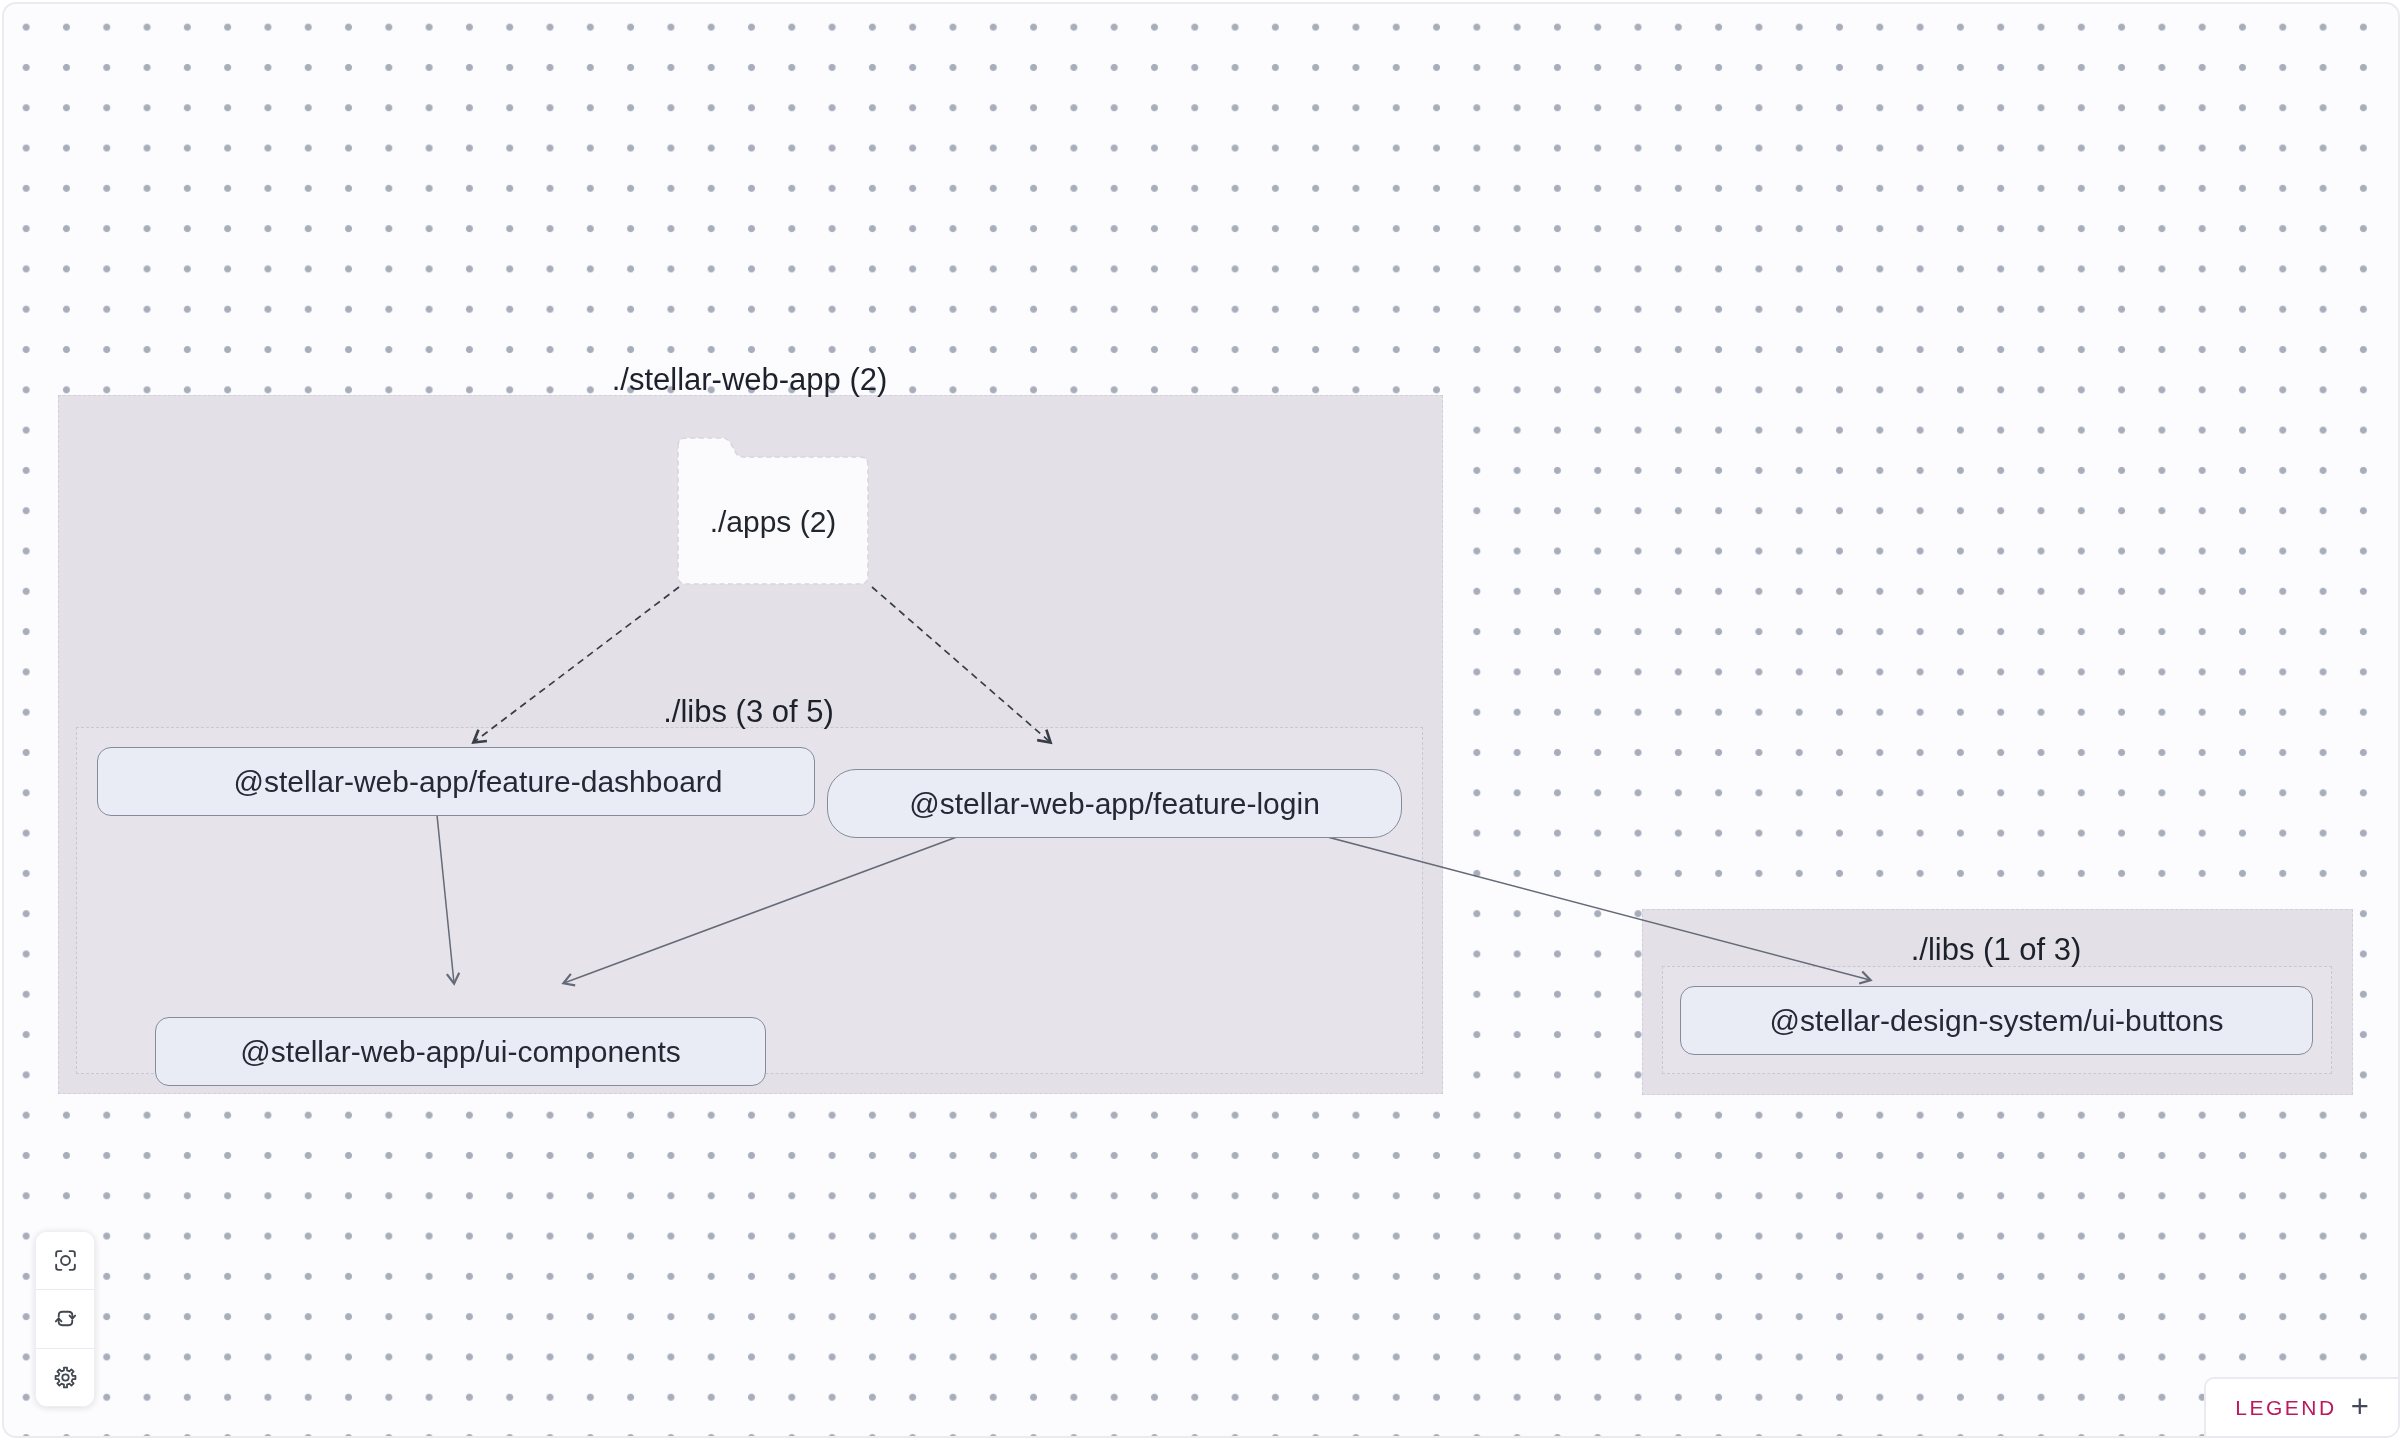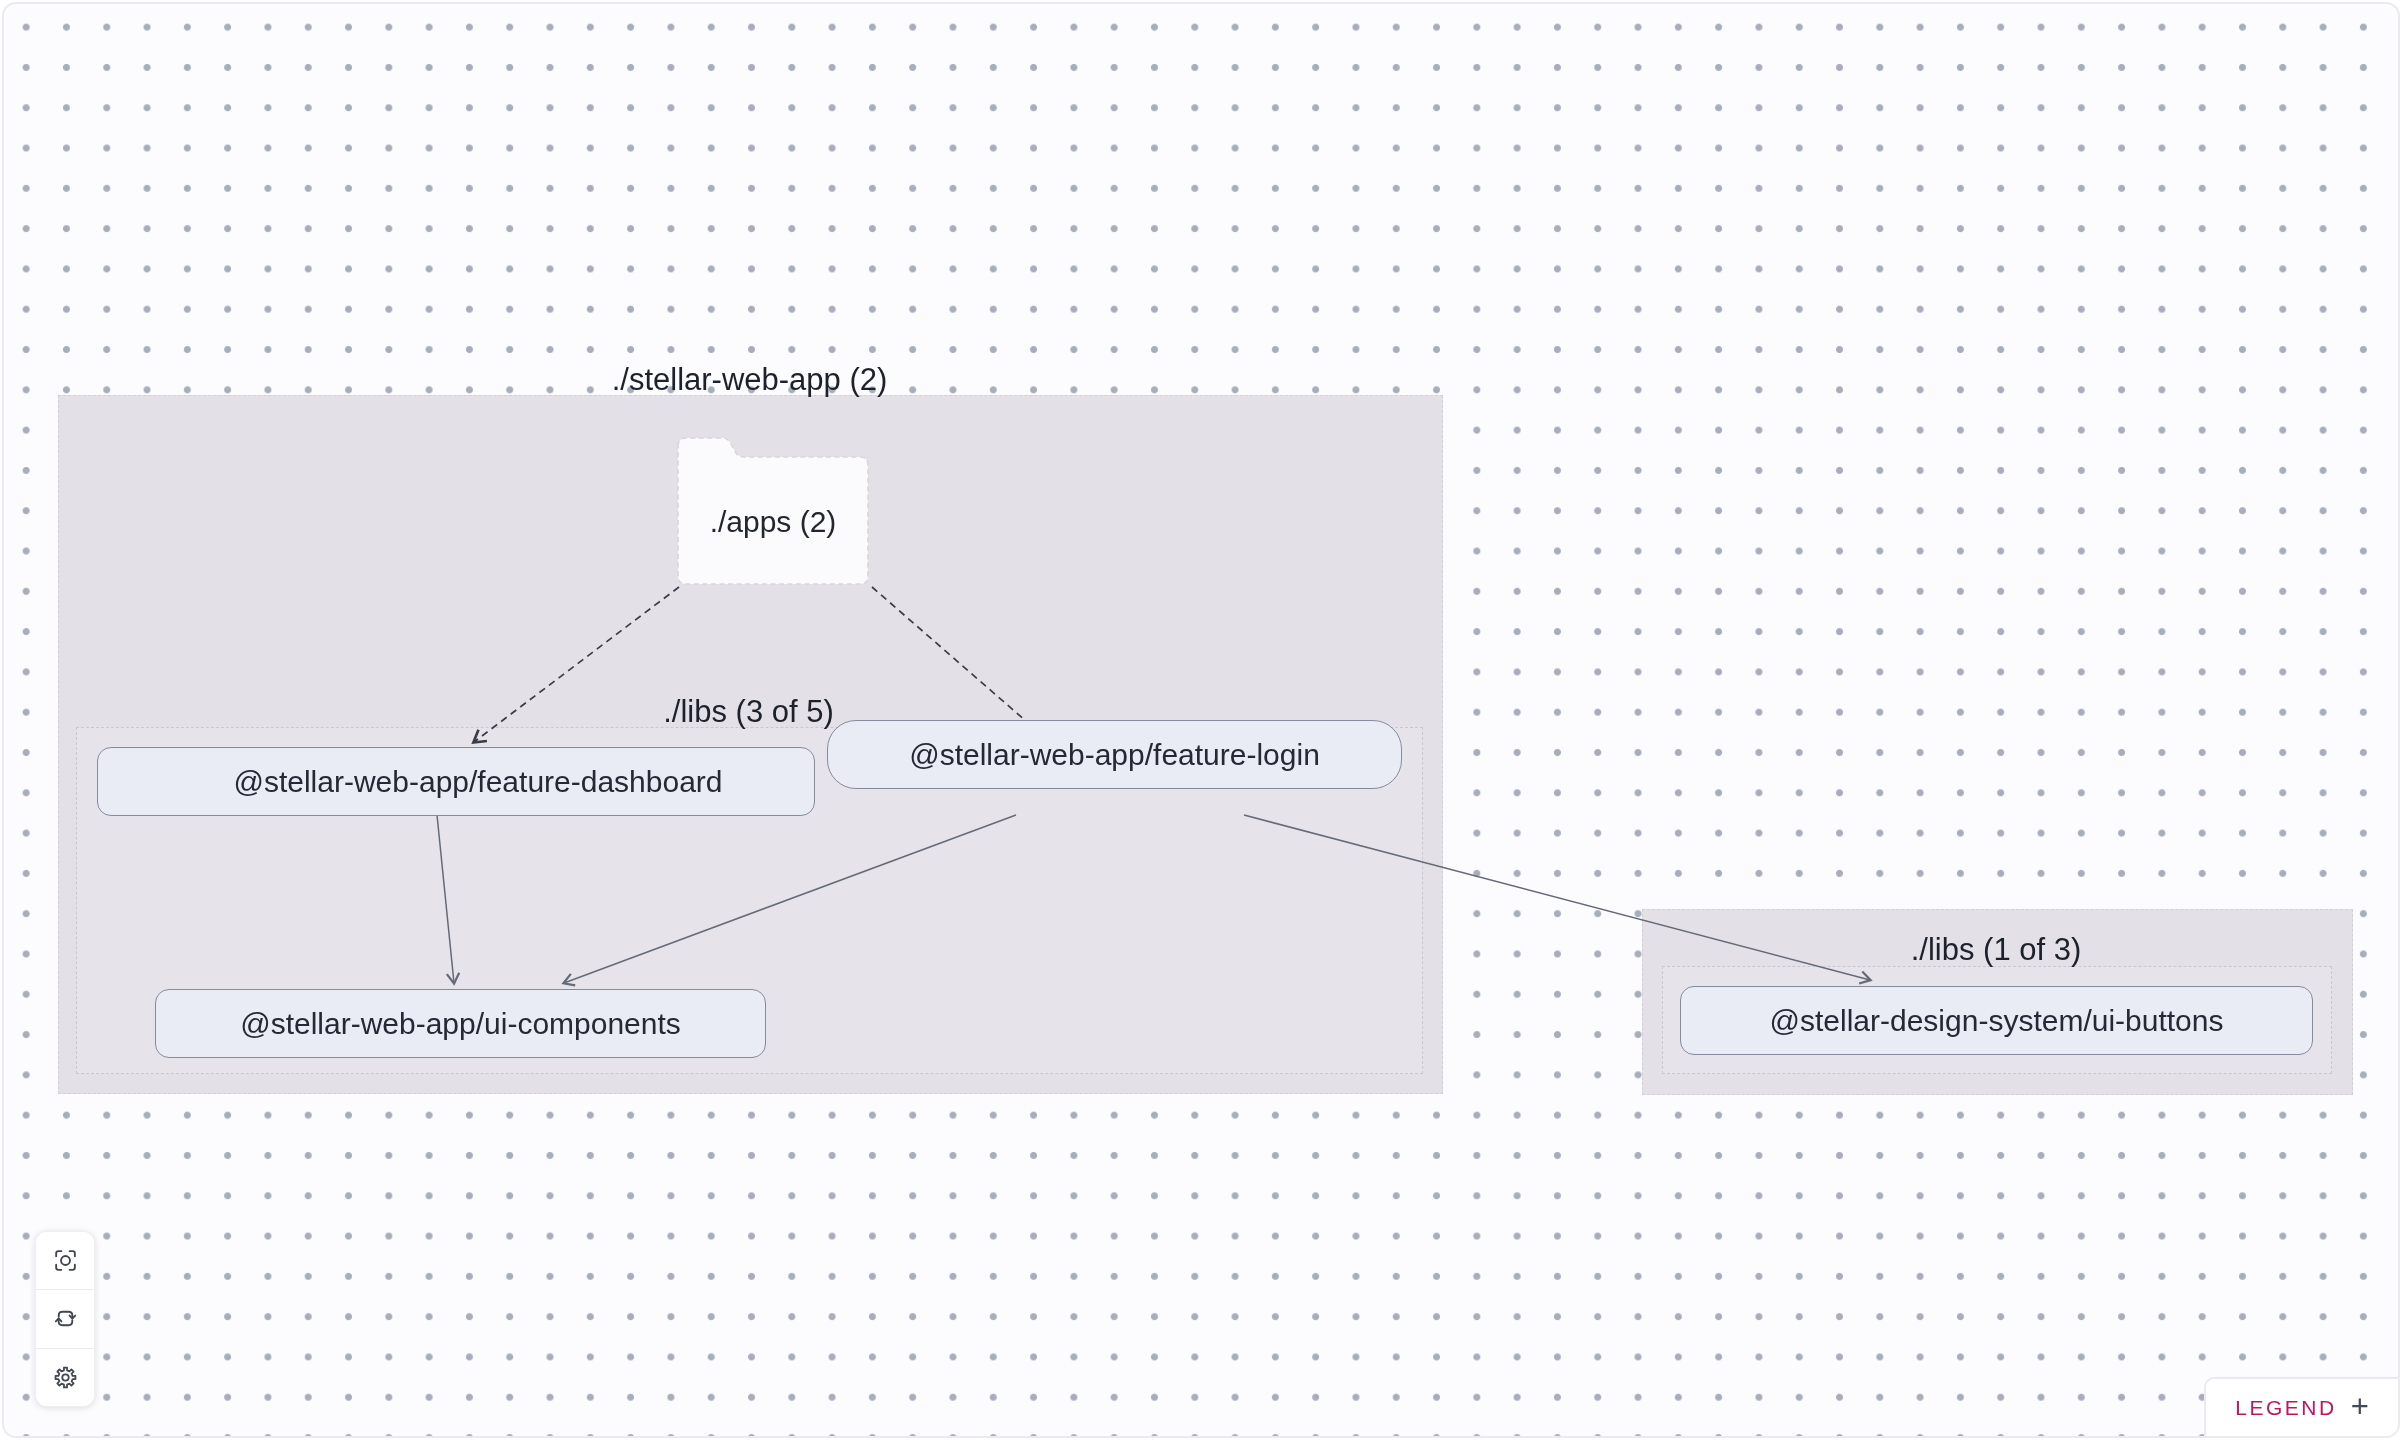--- a/index.html
+++ b/index.html
@@ -33,22 +33,22 @@
   .folder{position:absolute;left:668px;top:432px;width:202px;height:150px;z-index:3;cursor:pointer;}
   .folder svg{position:absolute;inset:0;}
   .folder-label{position:absolute;left:0;top:46px;width:100%;height:80px;display:flex;
     align-items:center;justify-content:center;font-size:30px;color:#21262f;}
 
   
   .node{position:absolute;z-index:3;background:#e9ecf5;border:1.5px solid #858b9c;
     border-radius:14px;display:flex;align-items:center;justify-content:center;
     font-size:30px;color:#242935;cursor:pointer;white-space:nowrap;}
   .n1{left:93px;top:743px;width:672px;height:67px;padding-left:44px;}
-  .n2{left:823px;top:716px;width:573px;height:67px;border-radius:29px;}
-  .n3{left:151px;top:985px;width:609px;height:67px;}
+  .n2{left:823px;top:765px;width:573px;height:67px;border-radius:29px;}
+  .n3{left:151px;top:1013px;width:609px;height:67px;}
   .n4{left:1676px;top:982px;width:631px;height:67px;}
 
   
   .toolbar{position:absolute;left:31px;bottom:29px;width:58px;height:174px;background:#ffffff;
     border:1px solid #f0eef3;border-radius:12px;box-shadow:0 1px 6px rgba(40,40,60,0.14);
     display:flex;flex-direction:column;z-index:10;overflow:hidden;}
   .tool-btn{flex:1;display:flex;align-items:center;justify-content:center;background:#ffffff;
     border:none;cursor:pointer;padding:0;}
   .tool-btn + .tool-btn{border-top:1px solid #eceaf0;}
   .tool-btn svg{width:27px;height:27px;stroke:#41464f;fill:none;stroke-width:1.8;

